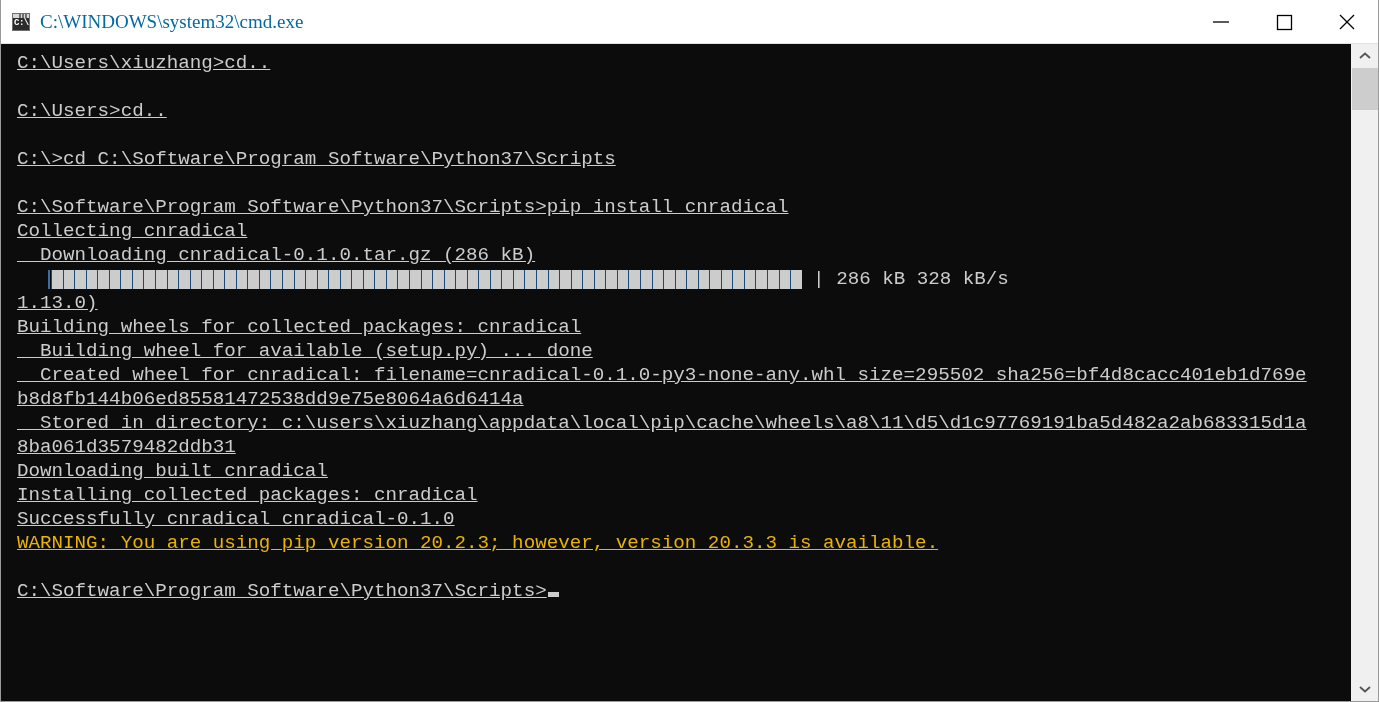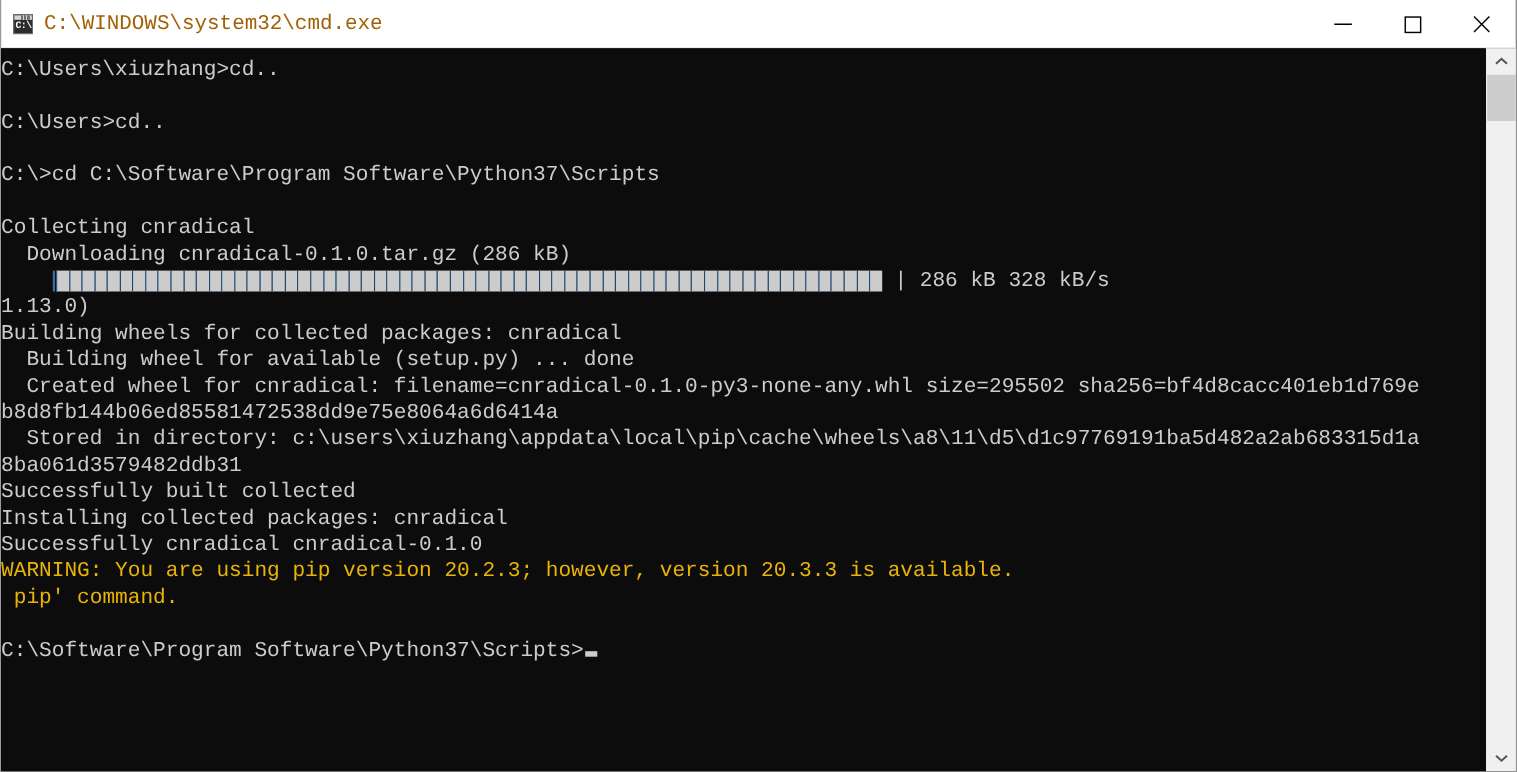--- a/index.html
+++ b/index.html
@@ -71,23 +71,23 @@
     top: 5px;
     color: #ffffff;
     font-family: "Liberation Mono", monospace;
     font-size: 9px;
     line-height: 11px;
     letter-spacing: -0.5px;
     font-weight: bold;
     white-space: nowrap;
   }
   .titlebar-text {
-    font-family: Liberation Mono, monospace;
+    font-family: Liberation Serif, serif;
     font-size: 19px;
-    color: #a16207;
+    color: #0369a1;
     line-height: 1;
     white-space: nowrap;
     user-select: none;
   }
   .win-controls {
     position: absolute;
     right: 0;
     top: 0;
     height: 44px;
     display: flex;
@@ -124,22 +124,23 @@
     right: 0;
   }
   .line {
     font-family: "Liberation Mono", "DejaVu Sans Mono", monospace;
     font-size: 19.2px;
     line-height: 24px;
     height: 24px;
     color: #cccccc;
     white-space: pre;
     letter-spacing: 0px;
-    padding-left: 0px;
+    padding-left: 16px;
     overflow: hidden;
+    text-decoration: underline;
   }
   .line.warn { color: #eab308; }
 
   
   .pbar-line {
     font-family: "Liberation Mono", "DejaVu Sans Mono", monospace;
     font-size: 19.2px;
     line-height: 24px;
     height: 24px;
     white-space: pre;
@@ -246,35 +247,35 @@
 
   <div class="console-wrap">
     <div class="console">
       <div class="lines" id="lines-host">
           <div class="line">C:\Users\xiuzhang&gt;cd..</div>
           <div class="line"></div>
           <div class="line">C:\Users&gt;cd..</div>
           <div class="line"></div>
           <div class="line">C:\&gt;cd C:\Software\Program Software\Python37\Scripts</div>
           <div class="line"></div>
+          <div class="line">C:\Software\Program Software\Python37\Scripts&gt;pip install cnradical</div>
           <div class="line">Collecting cnradical</div>
           <div class="line">  Downloading cnradical-0.1.0.tar.gz (286 kB)</div>
           <div class="pbar-line"><span class="pbar-indent">    </span><span class="pbar-edge"></span><span class="pbar-blocks"><i></i><i></i><i></i><i></i><i></i><i></i><i></i><i></i><i></i><i></i><i></i><i></i><i></i><i></i><i></i><i></i><i></i><i></i><i></i><i></i><i></i><i></i><i></i><i></i><i></i><i></i><i></i><i></i><i></i><i></i><i></i><i></i><i></i><i></i><i></i><i></i><i></i><i></i><i></i><i></i><i></i><i></i><i></i><i></i><i></i><i></i><i></i><i></i><i></i><i></i><i></i><i></i><i></i><i></i><i></i><i></i><i></i><i></i><i></i><i></i><i></i><i></i><i></i><i></i><i></i></span><span class="pbar-label" style="font-family: &quot;Liberation Mono&quot;, &quot;DejaVu Sans Mono&quot;, monospace; font-size: 19.2px;"> | 286 kB 328 kB/s</span></div>
           <div class="line">1.13.0)</div>
           <div class="line">Building wheels for collected packages: cnradical</div>
           <div class="line">  Building wheel for available (setup.py) ... done</div>
           <div class="line">  Created wheel for cnradical: filename=cnradical-0.1.0-py3-none-any.whl size=295502 sha256=bf4d8cacc401eb1d769e</div>
           <div class="line">b8d8fb144b06ed85581472538dd9e75e8064a6d6414a</div>
           <div class="line">  Stored in directory: c:\users\xiuzhang\appdata\local\pip\cache\wheels\a8\11\d5\d1c97769191ba5d482a2ab683315d1a</div>
           <div class="line">8ba061d3579482ddb31</div>
-          <div class="line">Successfully built collected</div>
+          <div class="line">Downloading built cnradical</div>
           <div class="line">Installing collected packages: cnradical</div>
           <div class="line">Successfully cnradical cnradical-0.1.0</div>
           <div class="line warn">WARNING: You are using pip version 20.2.3; however, version 20.3.3 is available.</div>
-          <div class="line warn"> pip' command.</div>
           <div class="line"></div>
           <div class="line"><span>C:\Software\Program Software\Python37\Scripts&gt;</span><span class="cursor"></span></div>
         </div>
     </div>
 
     <div class="scrollbar">
       <div class="sb-arrow">
         <svg width="14" height="10" viewBox="0 0 14 10">
           <polyline points="2,7 7,2.5 12,7" fill="none" stroke="#555" stroke-width="1.8"></polyline>
         </svg>

